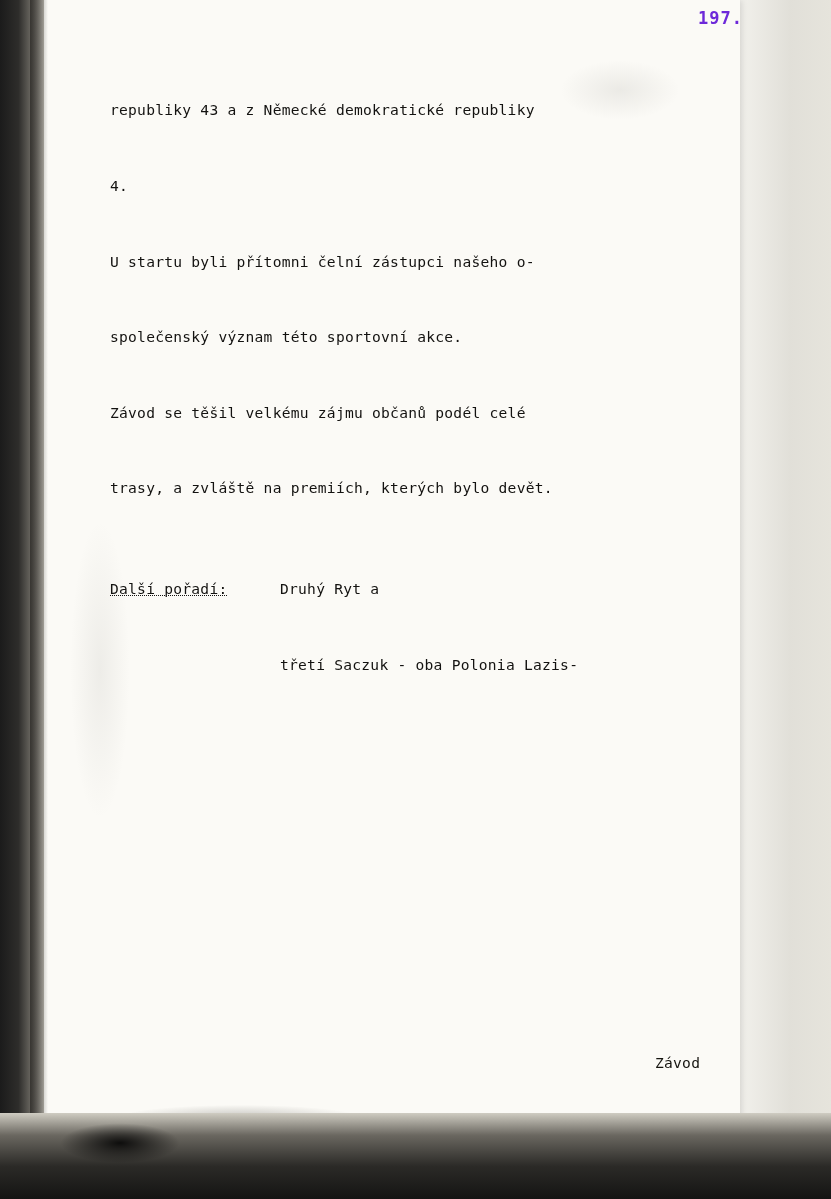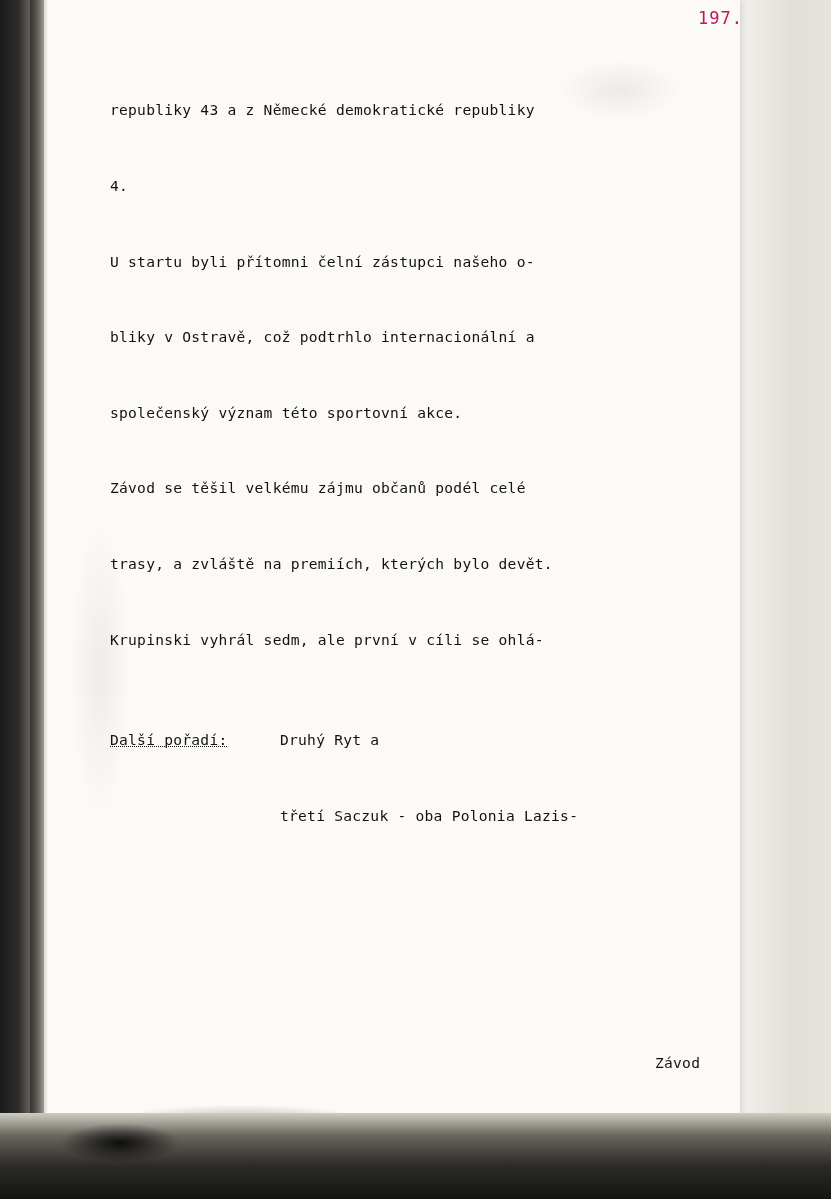--- a/index.html
+++ b/index.html
@@ -67,22 +67,22 @@
     width: 92px;
     height: 1199px;
     background: linear-gradient(to right, rgba(255,255,255,0) 0%, rgba(216,214,206,0.65) 55%, #e6e4dc 100%);
   }
   .page-number {
     position: absolute;
     right: 88px;
     top: 8px;
     font-size: 17px;
     letter-spacing: 1px;
-    color: #be185d;
-    font-weight: normal;
+    color: #6d28d9;
+    font-weight: bold;
     text-align: center;
   }
   .body-text {
     position: absolute;
     left: 110px;
     top: 47px;
     width: 520px;
     font-size: 14.6px;
     line-height: 25.2px;
     color: #131210;
@@ -130,25 +130,23 @@
 
   <div class="blotch b2"></div>
   <div class="blotch b3"></div>
 
   <div class="page-number">197.</div>
 
   <div class="body-text">
     <span class="ln">republiky 43 a z Německé demokratické republiky</span>
     <span class="ln">4.</span>
     <span class="ln">U startu byli přítomni čelní zástupci našeho o-</span>
-    <span class="ln">bliky v Ostravě, což podtrhlo internacionální a</span>
     <span class="ln">společenský význam této sportovní akce.</span>
     <span class="ln">Závod se těšil velkému zájmu občanů podél celé</span>
     <span class="ln">trasy, a zvláště na premiích, kterých bylo devět.</span>
-    <span class="ln">Krupinski vyhrál sedm, ale první v cíli se ohlá-</span>
 
     <span class="ln"><span class="inline-head underlined">Další pořadí:</span><span>Druhý Ryt a</span></span>
     <span class="indent">třetí Saczuk - oba Polonia Lazis-</span>
     
     
     
     
 
     
     

